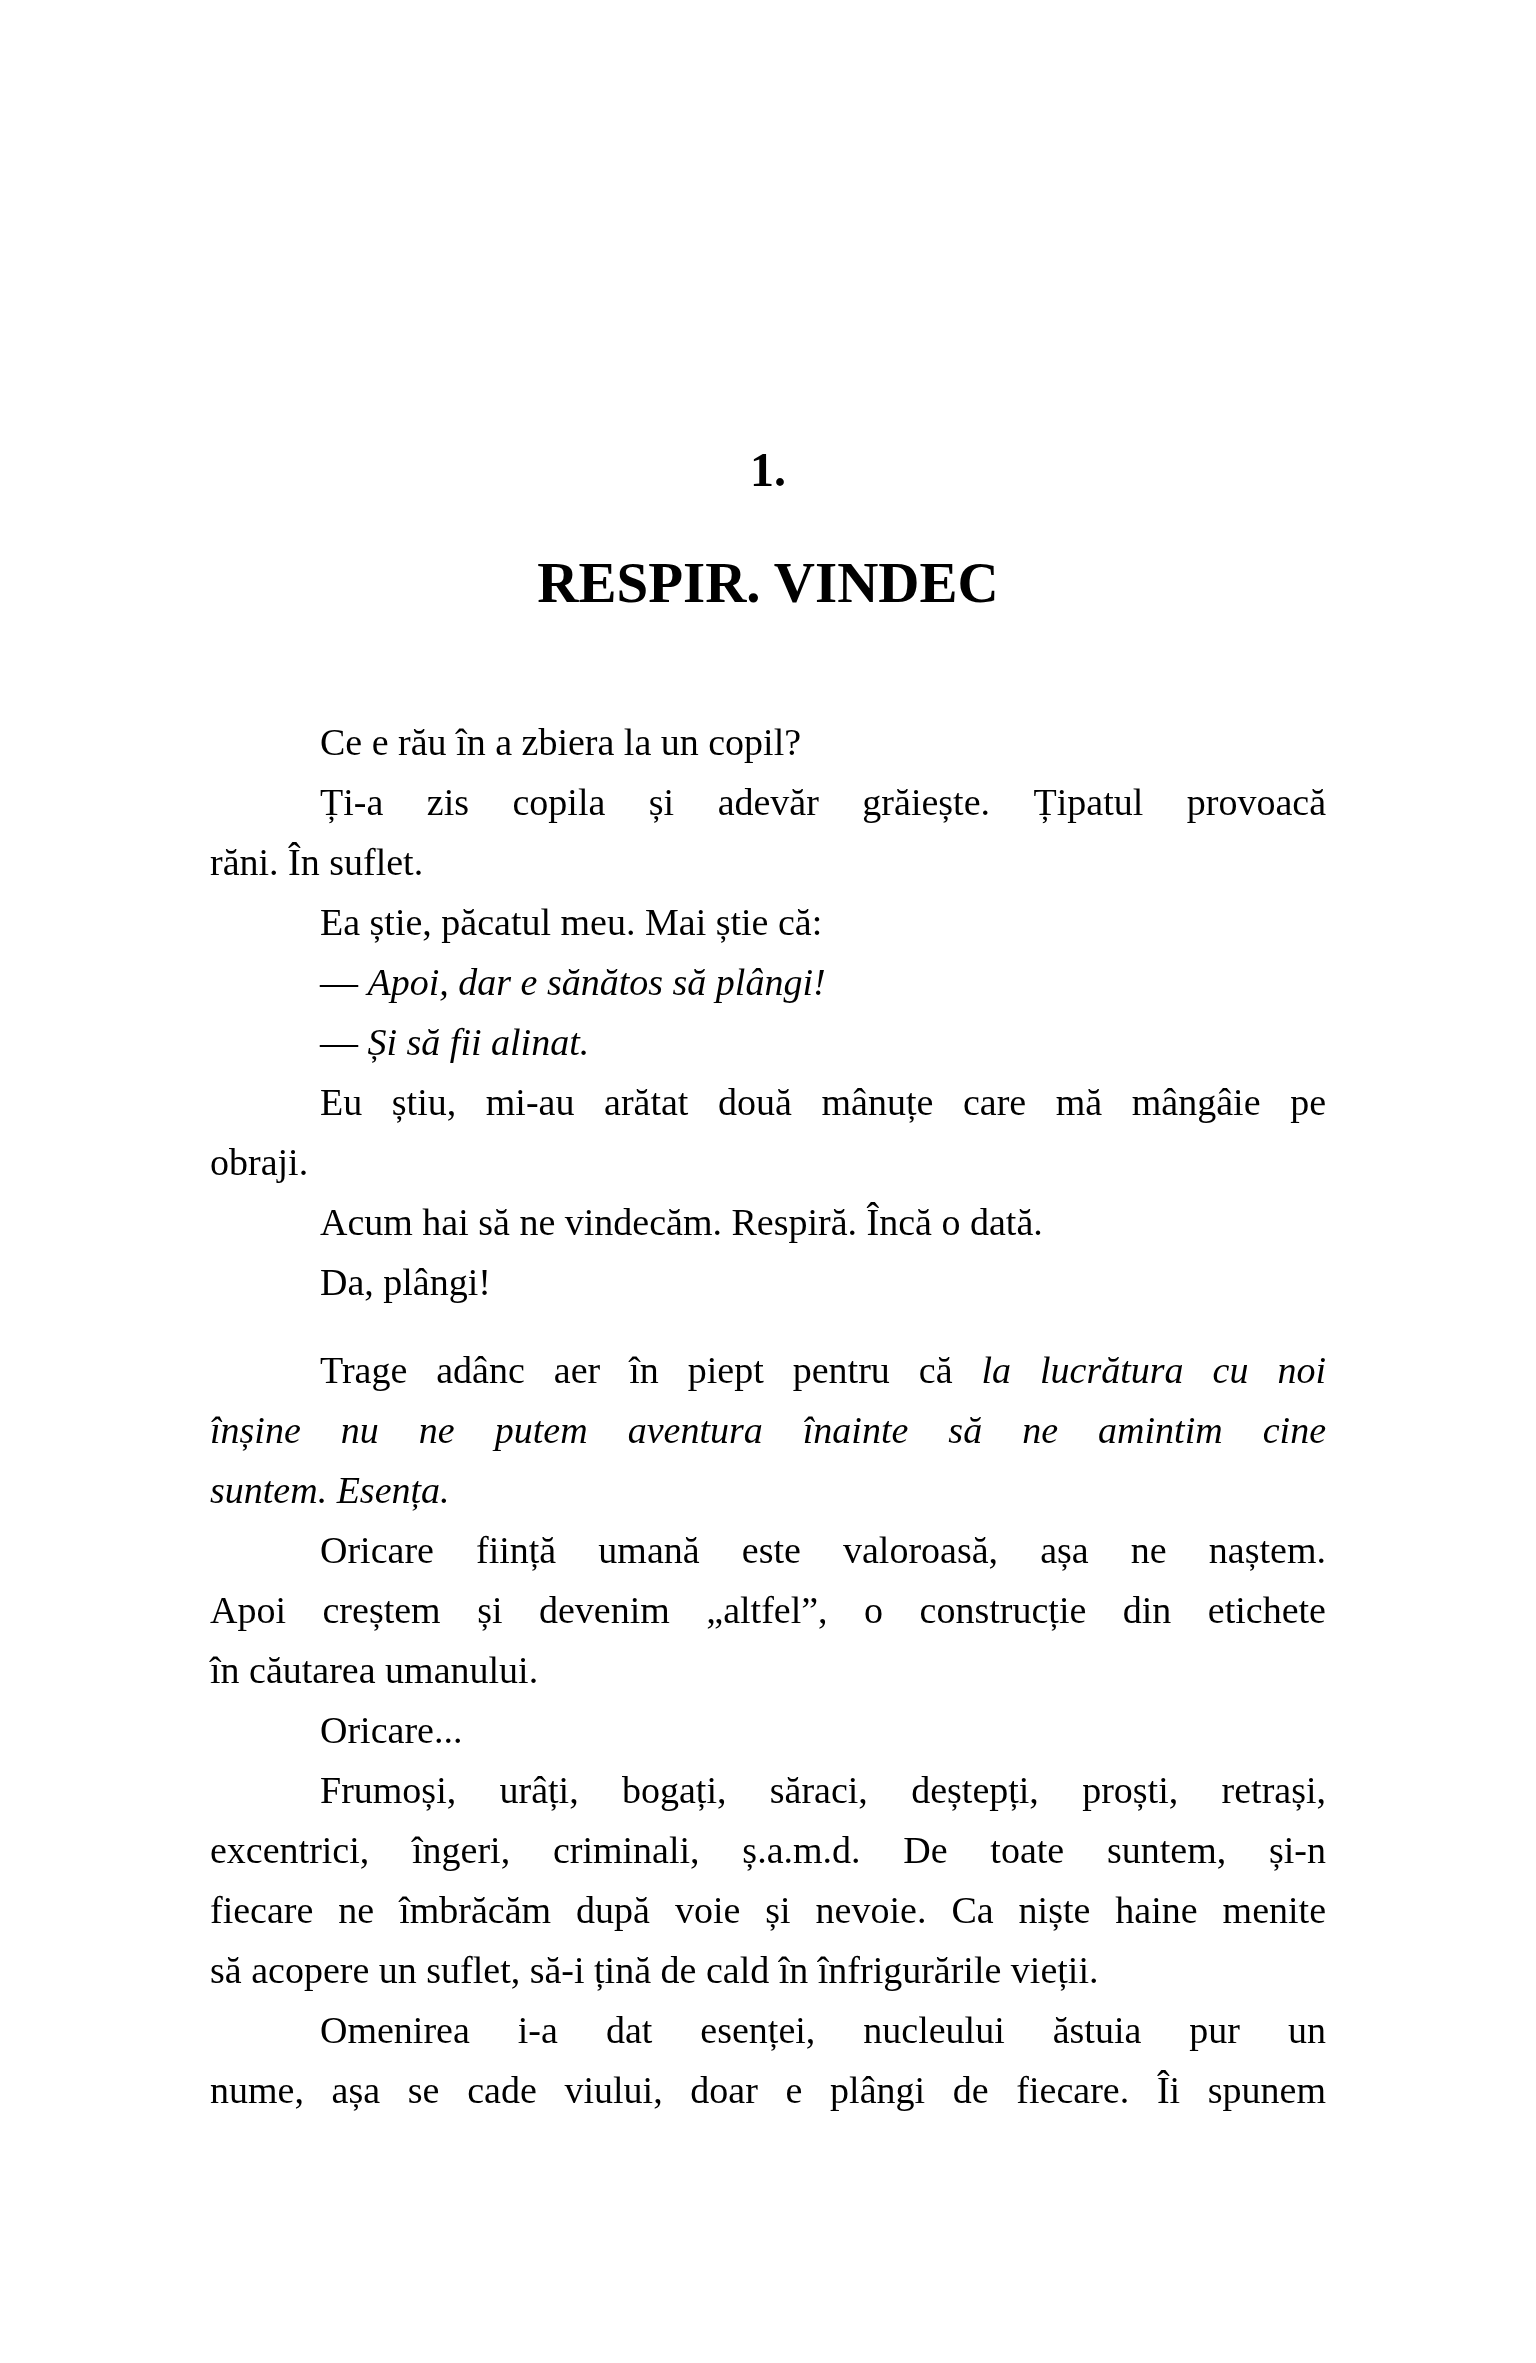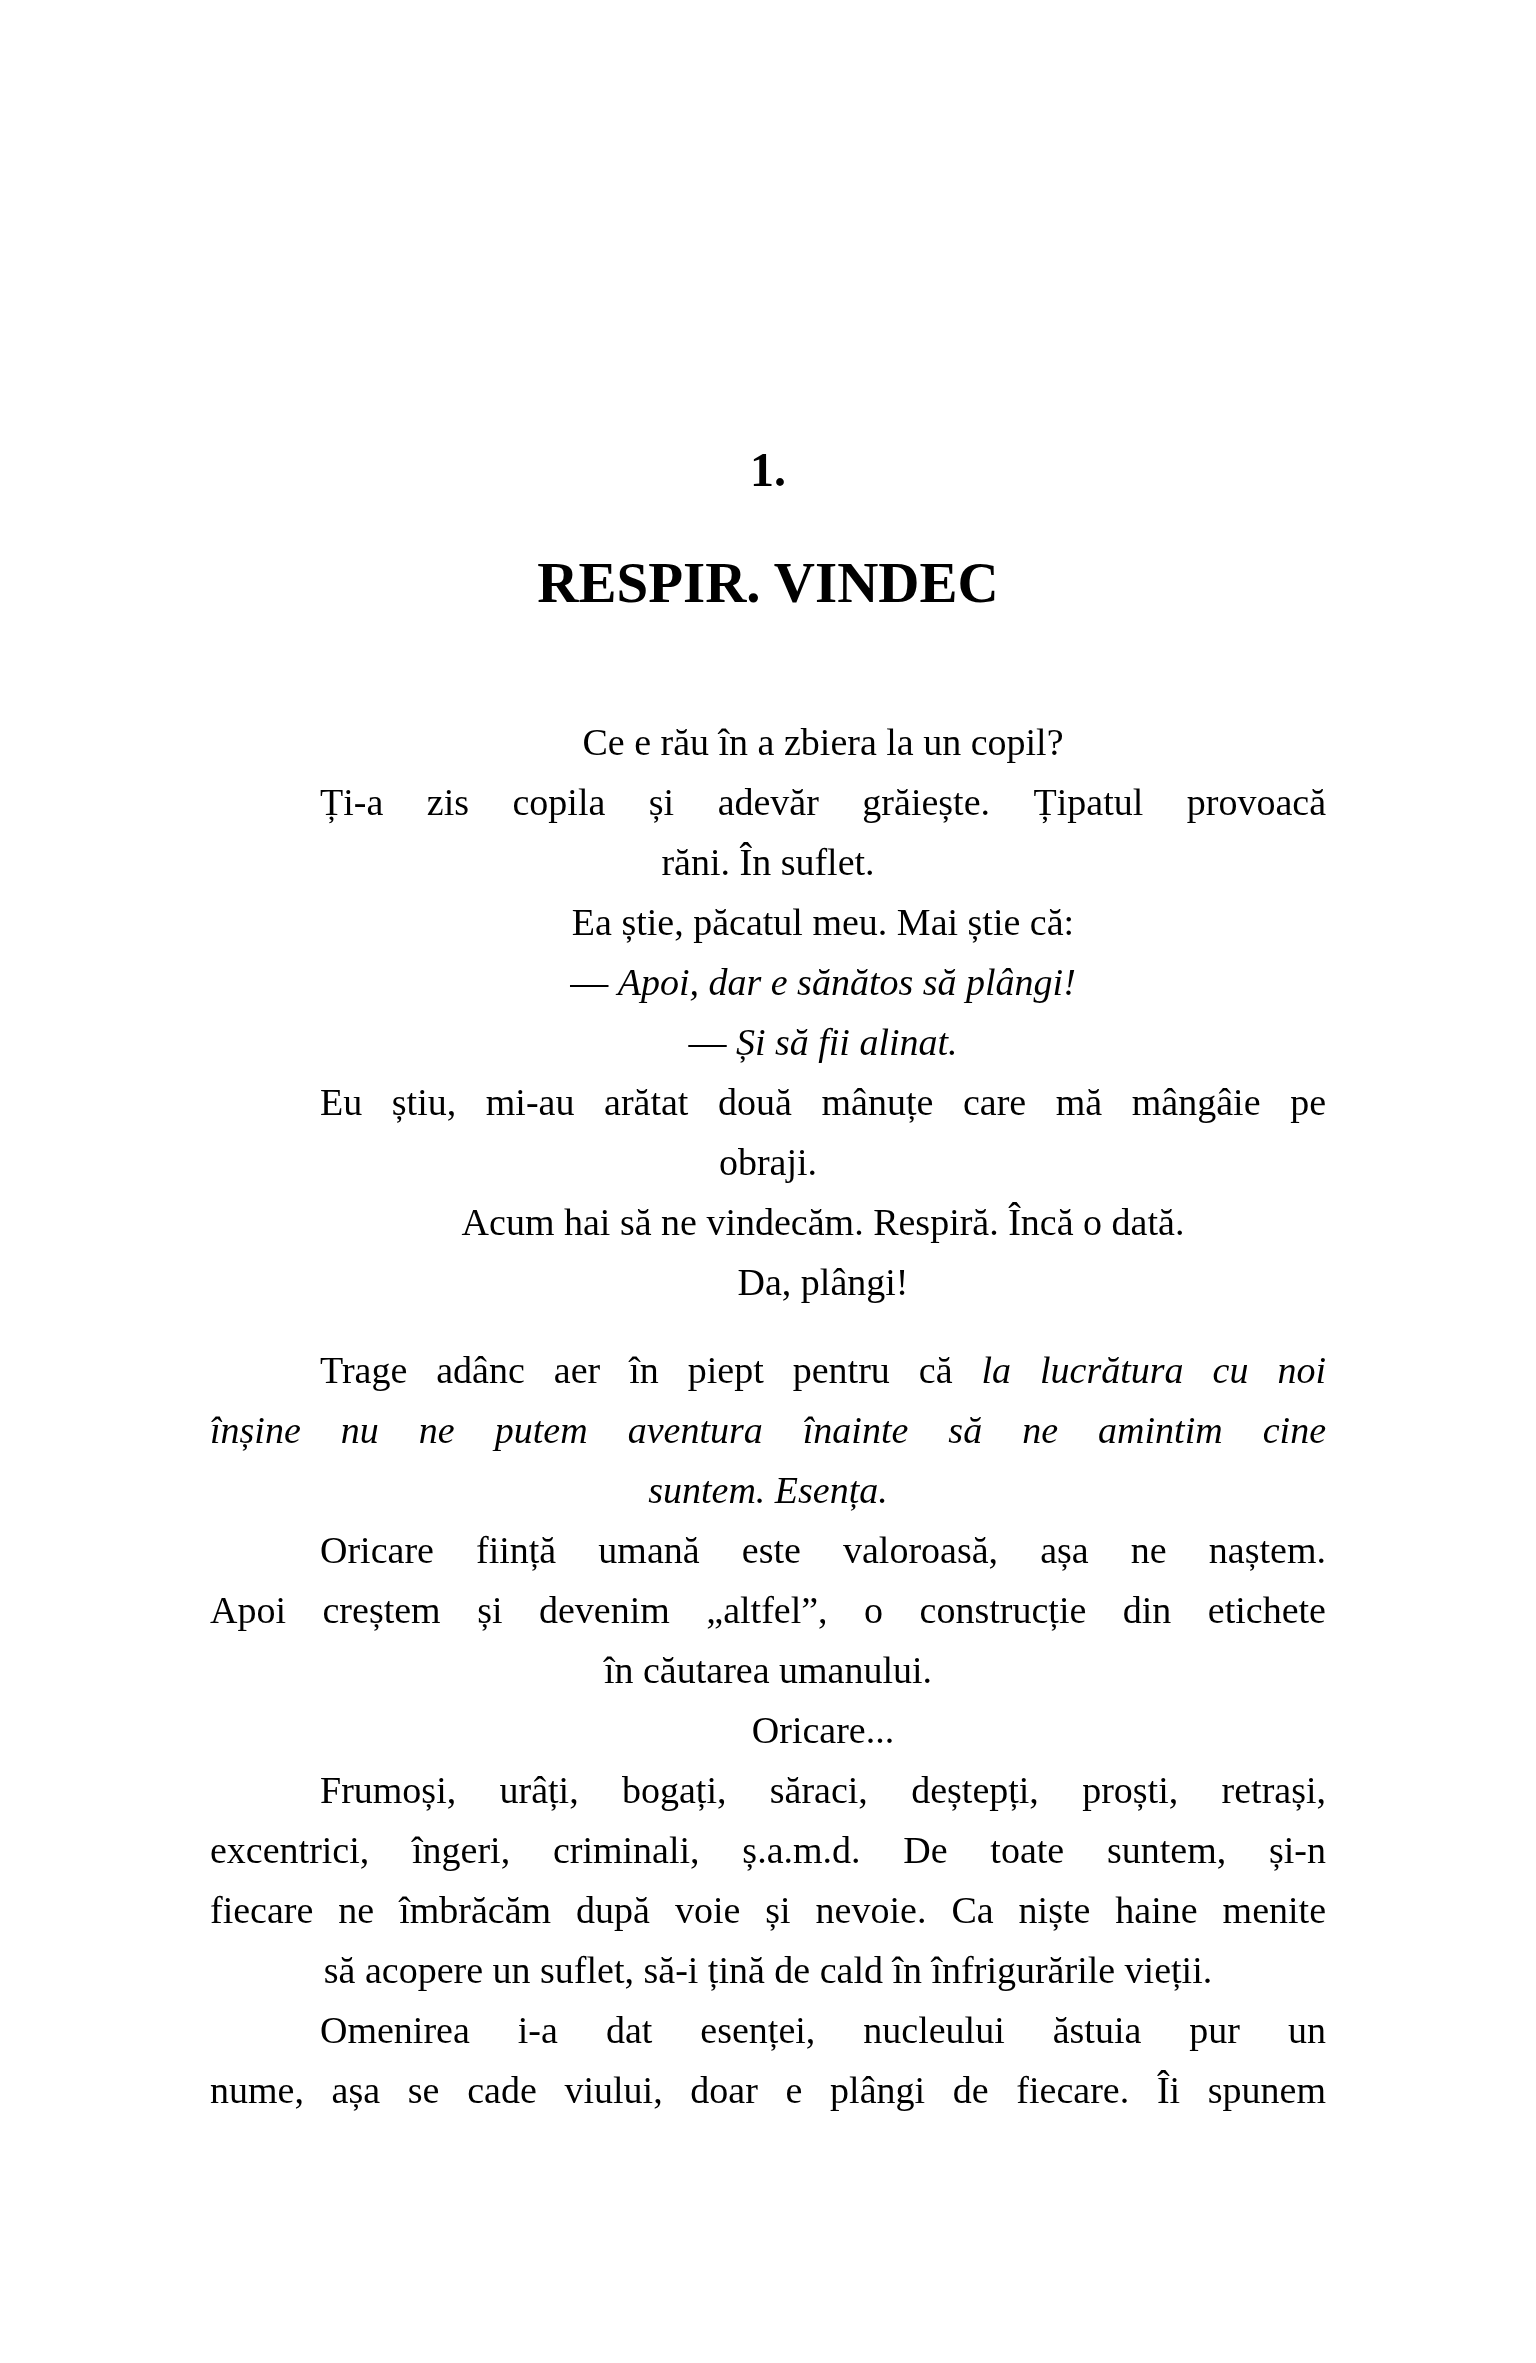--- a/index.html
+++ b/index.html
@@ -46,21 +46,21 @@
     font-size: 38px;
     line-height: 60px;
   }
   .para {
     margin: 0;
   }
   .para.space-before {
     margin-top: 28px;
   }
   .line {
-    text-align: center;
+    text-align: left;
     white-space: normal;
   }
   .line.first {
     text-indent: 110px;
   }
   .line.j {
     text-align: justify;
     text-align-last: justify;
     -moz-text-align-last: justify;
   }

